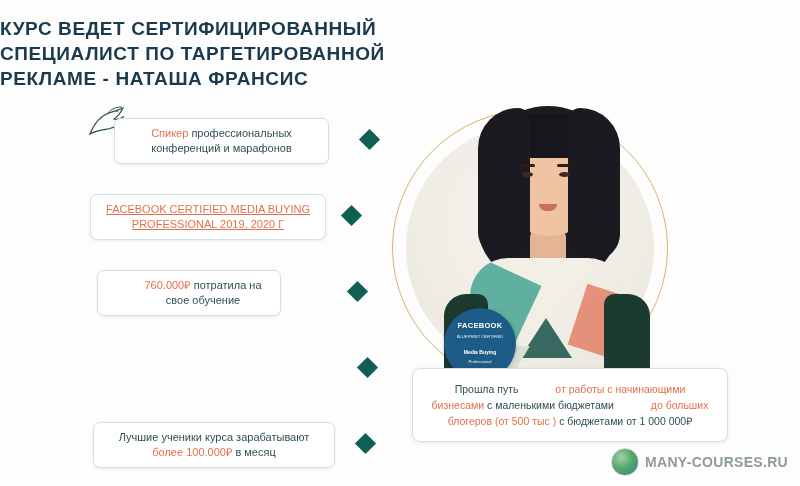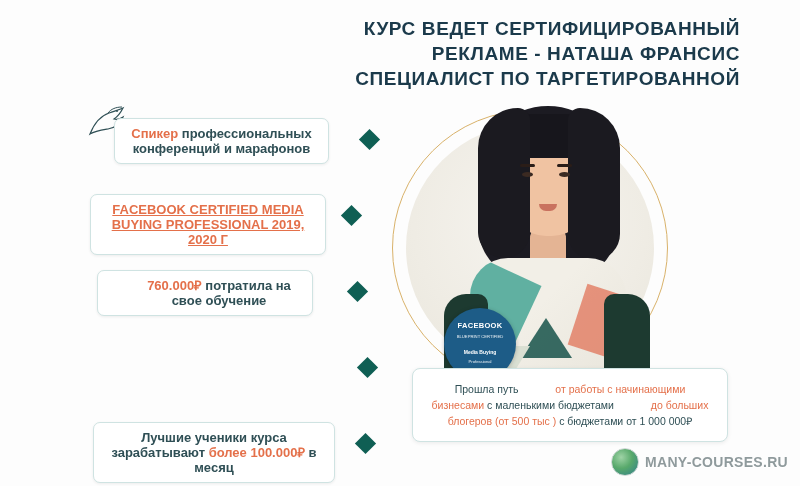--- a/index.html
+++ b/index.html
@@ -23,21 +23,21 @@
     background: #fdfdfd;
     overflow: hidden;
   }
 
   
   .title-block {
     position: absolute;
     left: 0;
     top: 16px;
     width: 740px;
-    text-align: right;
+    text-align: left;
   }
   .title-line {
     font-size: 19px;
     font-weight: bold;
     letter-spacing: 0.6px;
     color: #1b3a4b;
     line-height: 25px;
   }
 
   
@@ -62,25 +62,24 @@
     border: 1px solid #cfe3e2;
     border-radius: 7px;
     box-shadow: 0 1px 3px rgba(0,0,0,0.07);
     display: flex;
     align-items: center;
     justify-content: center;
     padding: 7px 12px;
     box-sizing: border-box;
   }
   .feature-text {
-    font-size: 13px;
+    font-size: 11px;
     line-height: 15px;
     color: #2f4f55;
     text-align: center;
-    font-weight: bold;
   }
   .feature-text .accent {
     color: #e4704a;
   }
   .feature-text .underline {
     text-decoration: underline;
     color: #e4704a;
   }
   .diamond {
     position: absolute;
@@ -92,21 +91,21 @@
   }
   .diamond.right {
     left: 278px;
   }
 
   
   .r0 .feature-card { left: 42px; width: 215px; }
   .r0 .diamond.right { left: 290px; }
   .r1 .feature-card { left: 18px; width: 236px; }
   .r1 .diamond.right { left: 272px; }
-  .r2 .feature-card { left: 25px; width: 216px; padding-left: 40px; }
+  .r2 .feature-card { left: 25px; width: 184px; padding-left: 40px; }
   .r2 .diamond.right { left: 278px; }
   .r3 .feature-card { left: 36px; width: 220px; }
   .r3 .diamond.right { left: 288px; }
   .r4 .feature-card { left: 14px; width: 242px; margin-left: 7px; }
   .r4 .diamond.right { left: 286px; }
 
   
   .bird {
     position: absolute;
     left: 84px;
@@ -367,22 +366,22 @@
     text-shadow: 0 1px 0 #fff;
   }
 </style>
 </head>
 <body>
 
 <div id="slide">
 
   <div class="title-block">
     <div class="title-line">КУРС ВЕДЕТ СЕРТИФИЦИРОВАННЫЙ</div>
+    <div class="title-line">СПЕЦИАЛИСТ ПО ТАРГЕТИРОВАННОЙ</div>
     <div class="title-line">РЕКЛАМЕ - НАТАША ФРАНСИС</div>
-    <div class="title-line">СПЕЦИАЛИСТ ПО ТАРГЕТИРОВАННОЙ</div>
   </div>
 
   <div class="bird">
     <svg viewBox="0 0 44 34" width="44" height="34" aria-hidden="true">
       <path d="M6 30 C10 20 16 12 25 9 C30 7 35 6 39 4 C36 10 33 13 30 15 C33 16 36 15 39 13 C36 20 30 24 24 25 C18 26 11 27 6 30 Z" fill="none" stroke="#2f4f55" stroke-width="1.2"></path>
       <path d="M24 9 C27 5 32 3 38 3" fill="none" stroke="#2f4f55" stroke-width="1"></path>
       <circle cx="33" cy="7" r="1" fill="#2f4f55"></circle>
     </svg>
   </div>
 

